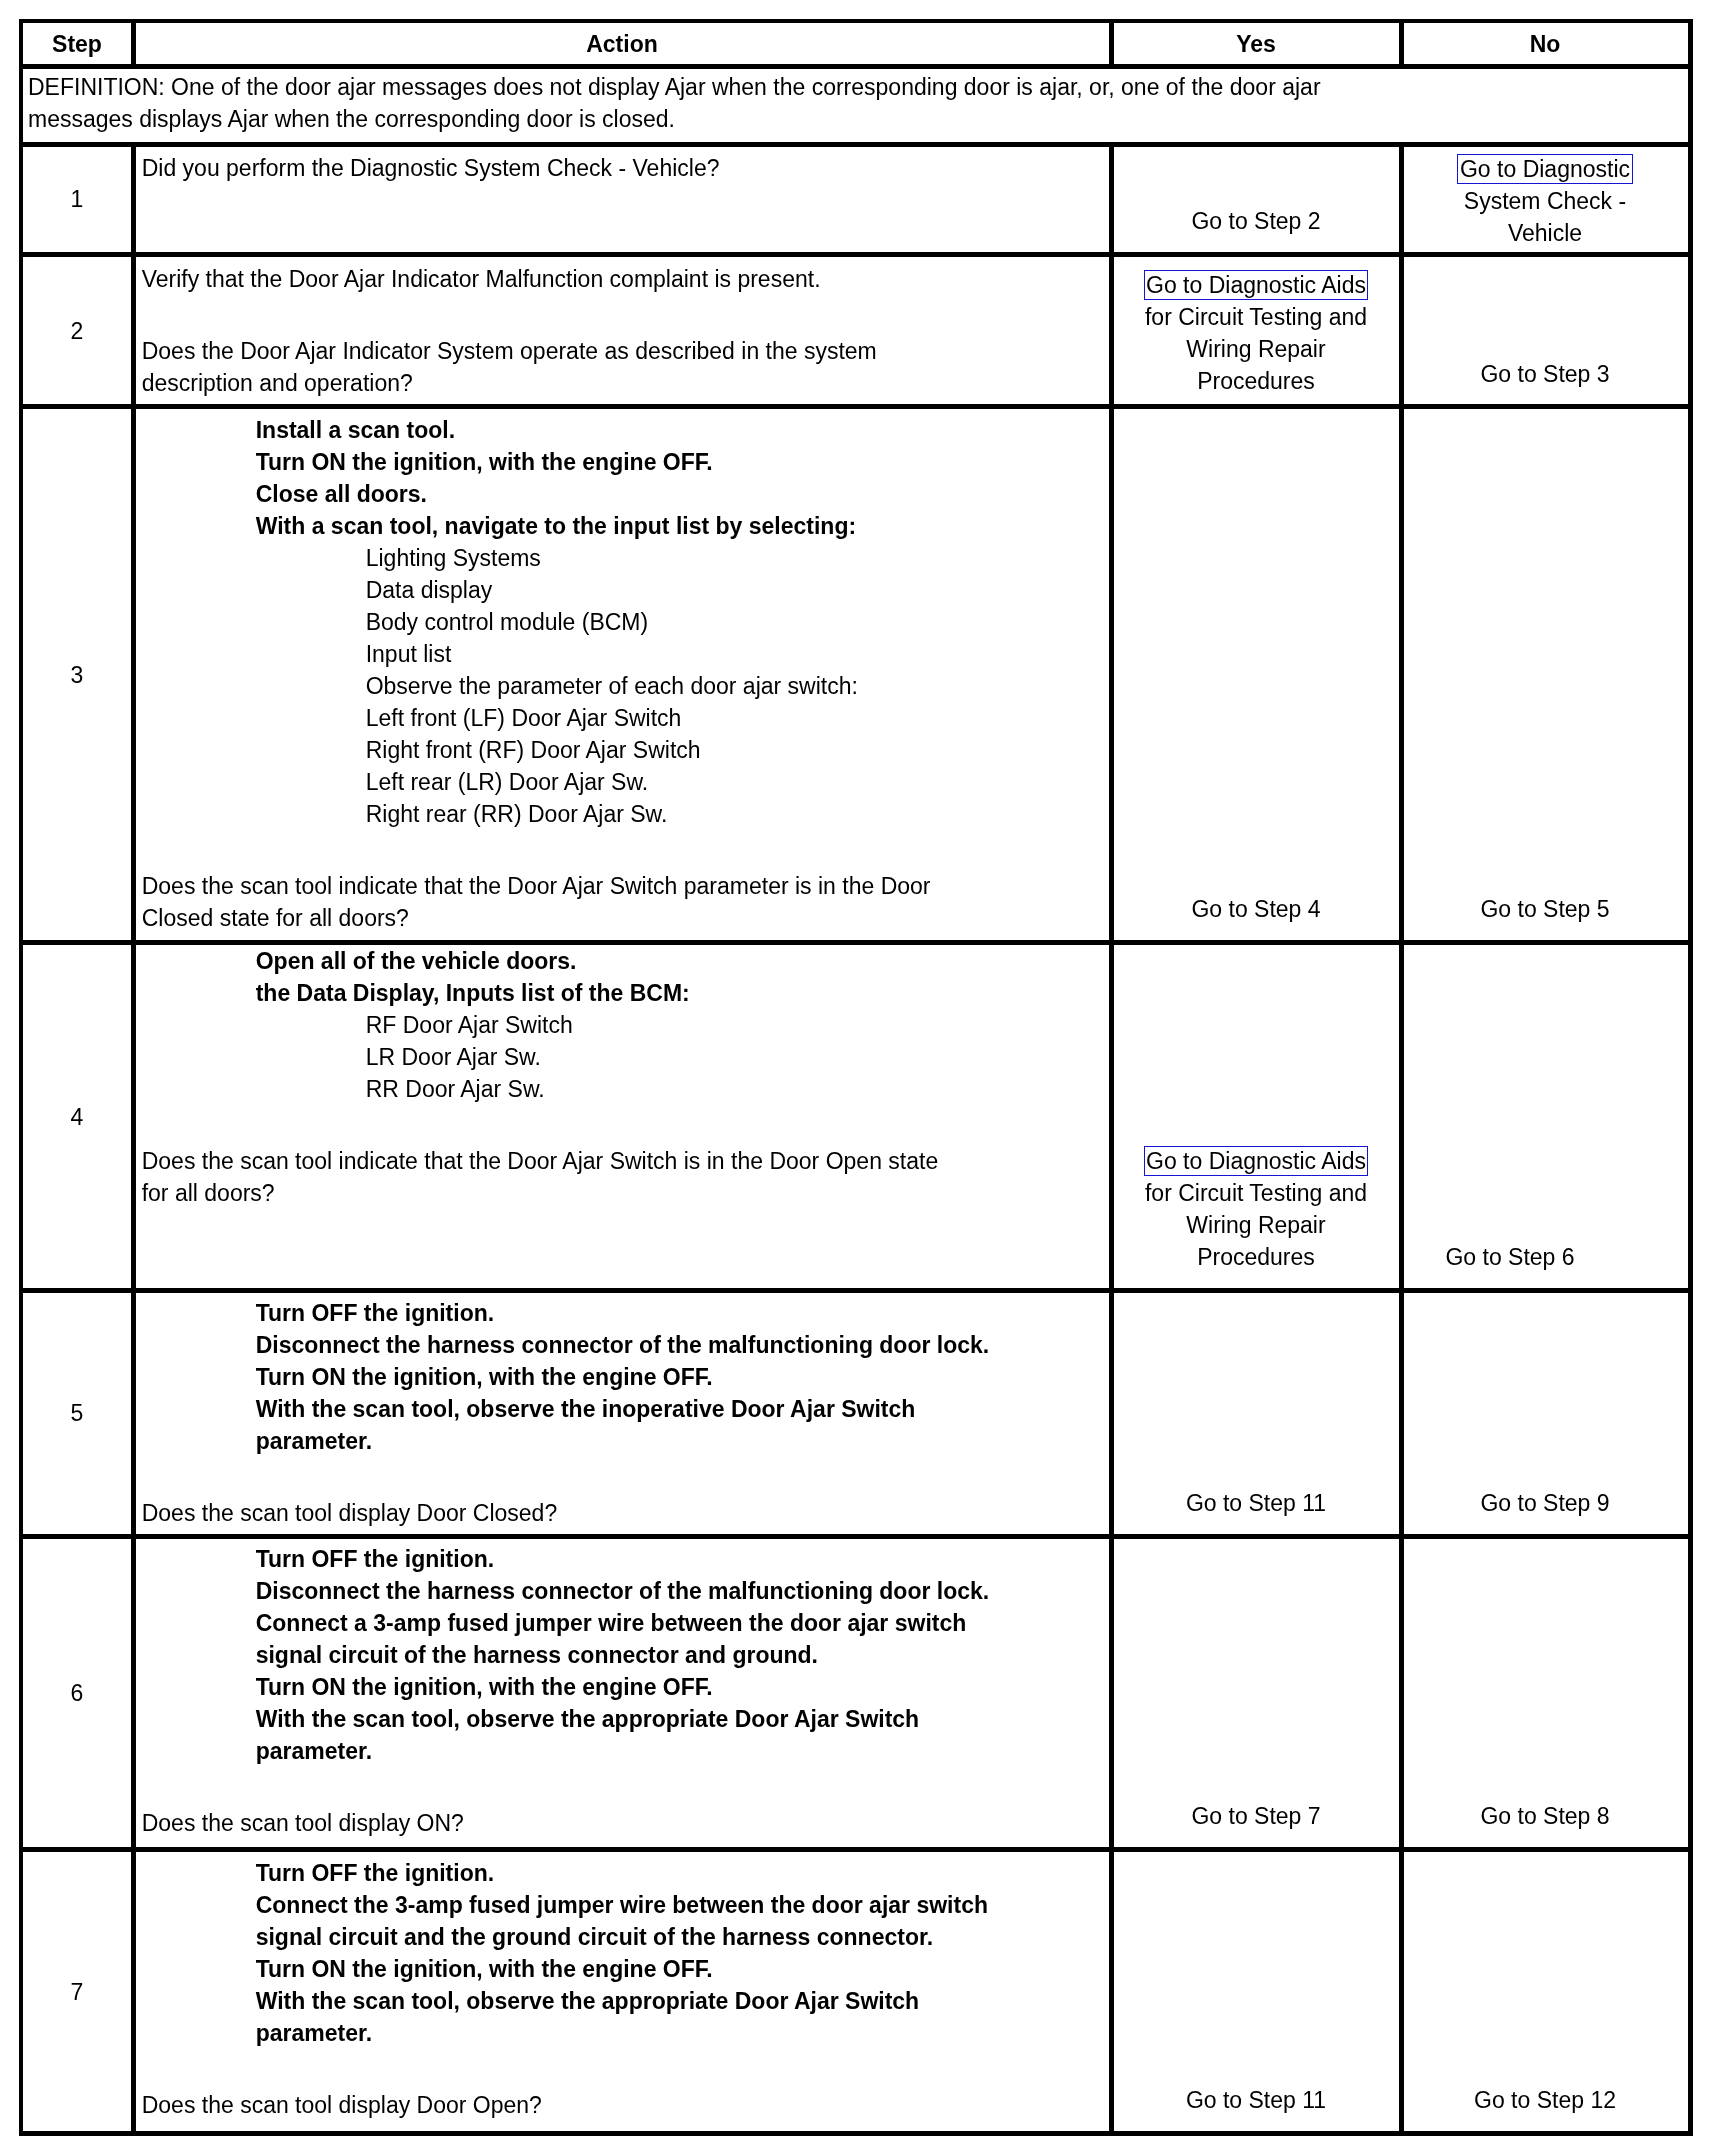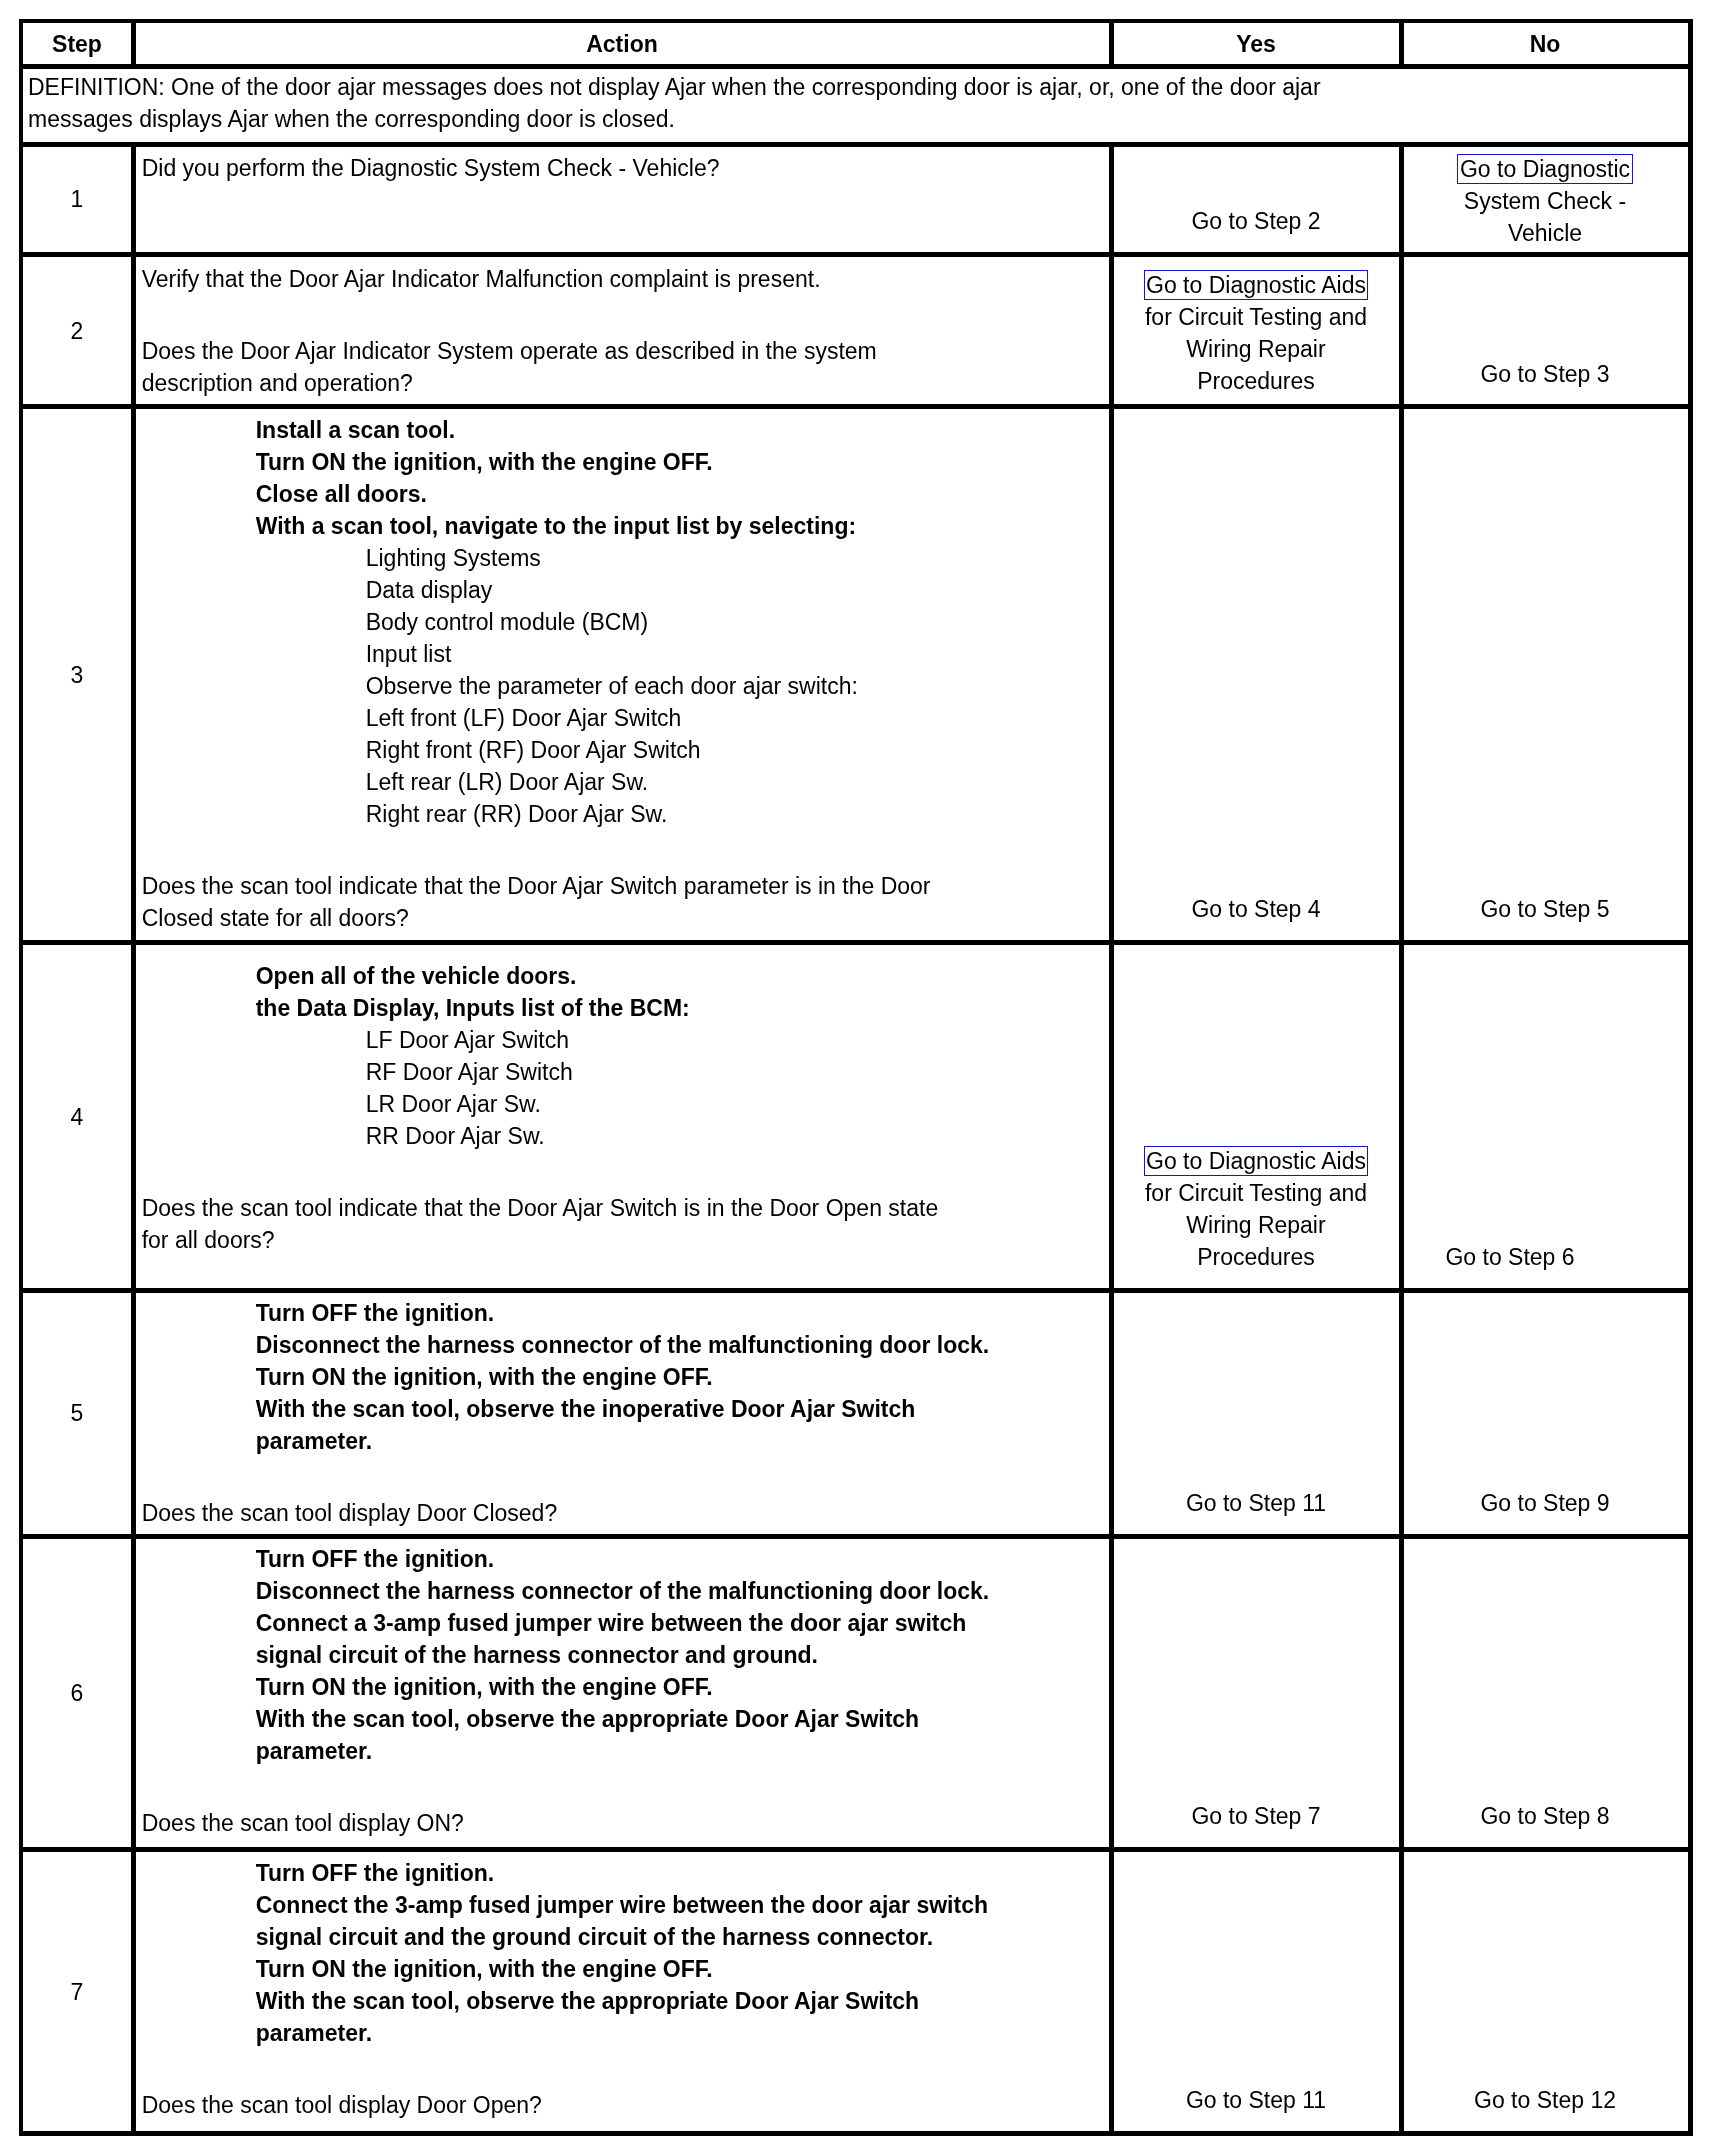--- a/index.html
+++ b/index.html
@@ -113,24 +113,23 @@
     <div class="cell resp" style="left:1113px; top:409px; width:286px; height:531px">
       <div>Go to Step 4</div>
     </div>
     <div class="cell resp" style="left:1403px; top:409px; width:284px; height:531px">
       <div>Go to Step 5</div>
     </div>
   </div>
 
   <div>
     <div class="cell stepnum" style="left:23px; top:945px; width:108px; height:343px">4</div>
-    <div class="cell action" style="left:135px; top:945px; width:974px; height:343px; padding-top:15px">
+    <div class="cell action" style="left:135px; top:945px; width:974px; height:343px; padding-top:0">
       <div class="l1">Open all of the vehicle doors.</div>
       <div class="l1">the Data Display, Inputs list of the BCM:</div>
-      <div class="l2">LF Door Ajar Switch</div>
       <div class="l2">RF Door Ajar Switch</div>
       <div class="l2">LR Door Ajar Sw.</div>
       <div class="l2">RR Door Ajar Sw.</div>
       <div class="gap2"></div>
       <div class="line">Does the scan tool indicate that the Door Ajar Switch is in the Door Open state</div>
       <div class="line">for all doors?</div>
     </div>
     <div class="cell resp" style="left:1113px; top:945px; width:286px; height:343px">
       <div><span class="link">Go to Diagnostic Aids</span></div>
       <div>for Circuit Testing and</div>

